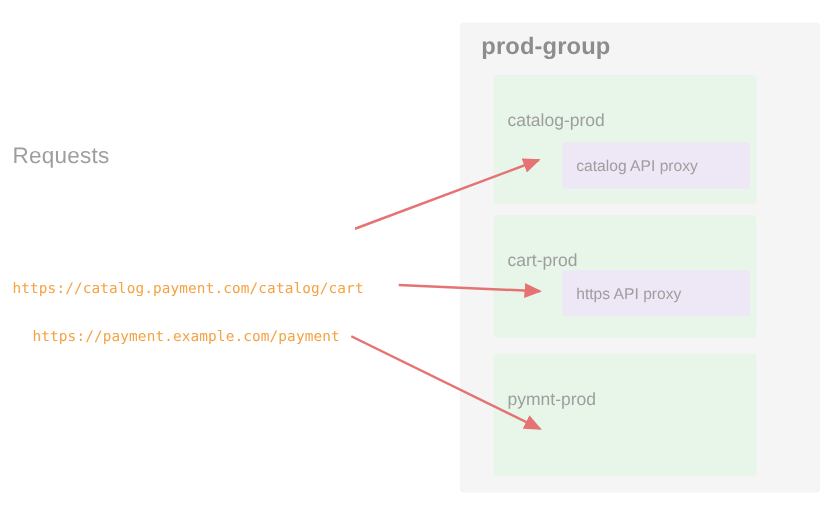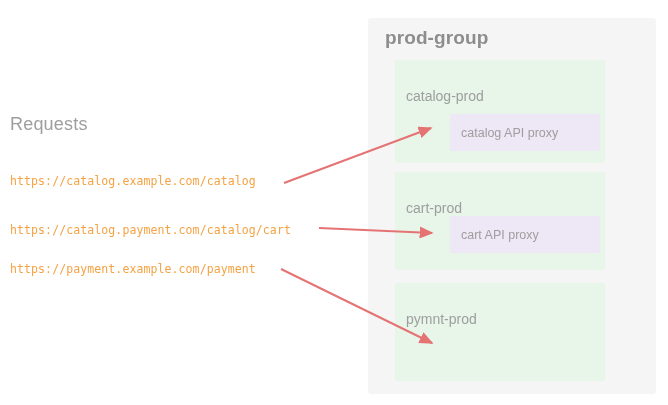--- a/index.html
+++ b/index.html
@@ -31,21 +31,21 @@
     position: absolute;
     left: 10px;
     font-family: "DejaVu Sans Mono", monospace;
     font-size: 11.5px;
     color: #f5a243;
     white-space: nowrap;
     letter-spacing: 0.1px;
   }
   #request-url-0 { top: 174px; }
   #request-url-1 { top: 223px; }
-  #request-url-2 { top: 262px; }
+  #request-url-2 { top: 262px; margin-left: 16px; }
 
   
   #prod-group-panel {
     position: absolute;
     left: 368px;
     top: 18px;
     width: 288px;
     height: 376px;
     background: #f5f5f5;
     border-radius: 3px;
@@ -118,38 +118,37 @@
     pointer-events: none;
   }
 </style>
 </head>
 <body>
 
 <div id="stage">
 
   <div id="requests-title">Requests</div>
 
-  <div class="request-url" id="request-url-0">https://catalog.example.com/catalog</div>
   <div class="request-url" id="request-url-1">https://catalog.payment.com/catalog/cart</div>
   <div class="request-url" id="request-url-2">https://payment.example.com/payment</div>
 
   <div id="prod-group-panel"></div>
   <div id="prod-group-title">prod-group</div>
 
   <div class="service-box" id="service-box-0">
     <div class="service-label">catalog-prod</div>
     <div class="proxy-box">
       <div class="proxy-label">catalog API proxy</div>
     </div>
   </div>
 
   <div class="service-box" id="service-box-1">
     <div class="service-label">cart-prod</div>
     <div class="proxy-box">
-      <div class="proxy-label">cart API proxy</div>
+      <div class="proxy-label">https API proxy</div>
     </div>
   </div>
 
   <div class="service-box" id="service-box-2">
     <div class="service-label">pymnt-prod</div>
   </div>
 
   <svg id="arrow-layer" viewBox="0 0 668 405" width="668" height="405">
     <defs>
       <marker id="arrowhead" markerWidth="7" markerHeight="6" refX="6.2" refY="3" orient="auto" markerUnits="strokeWidth">

